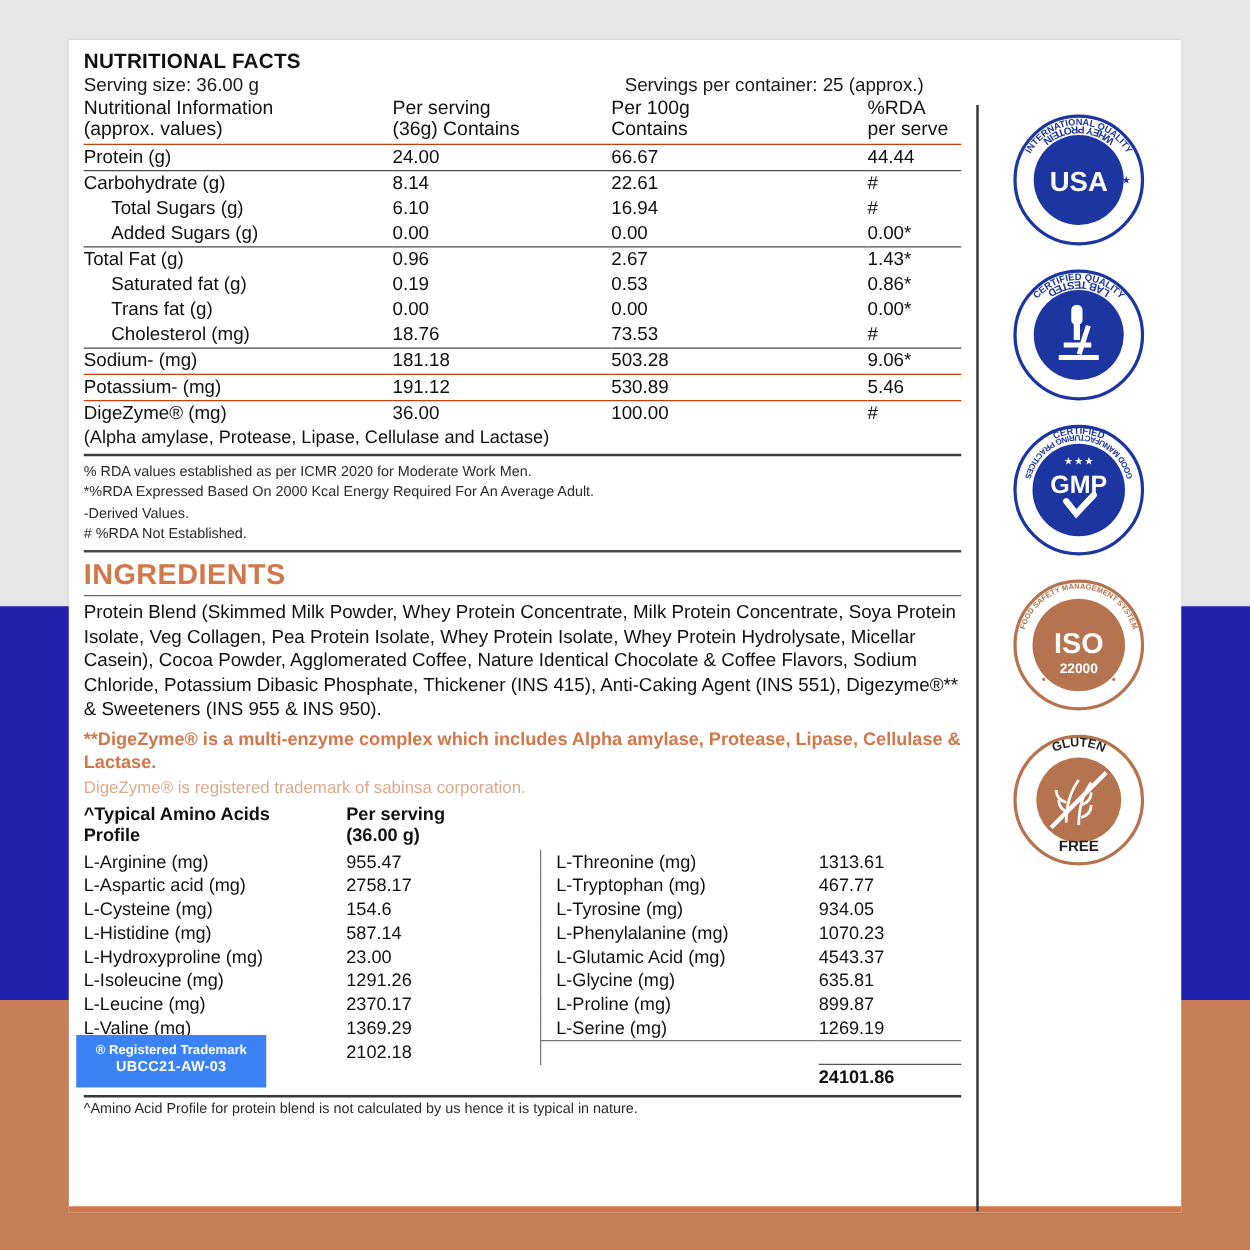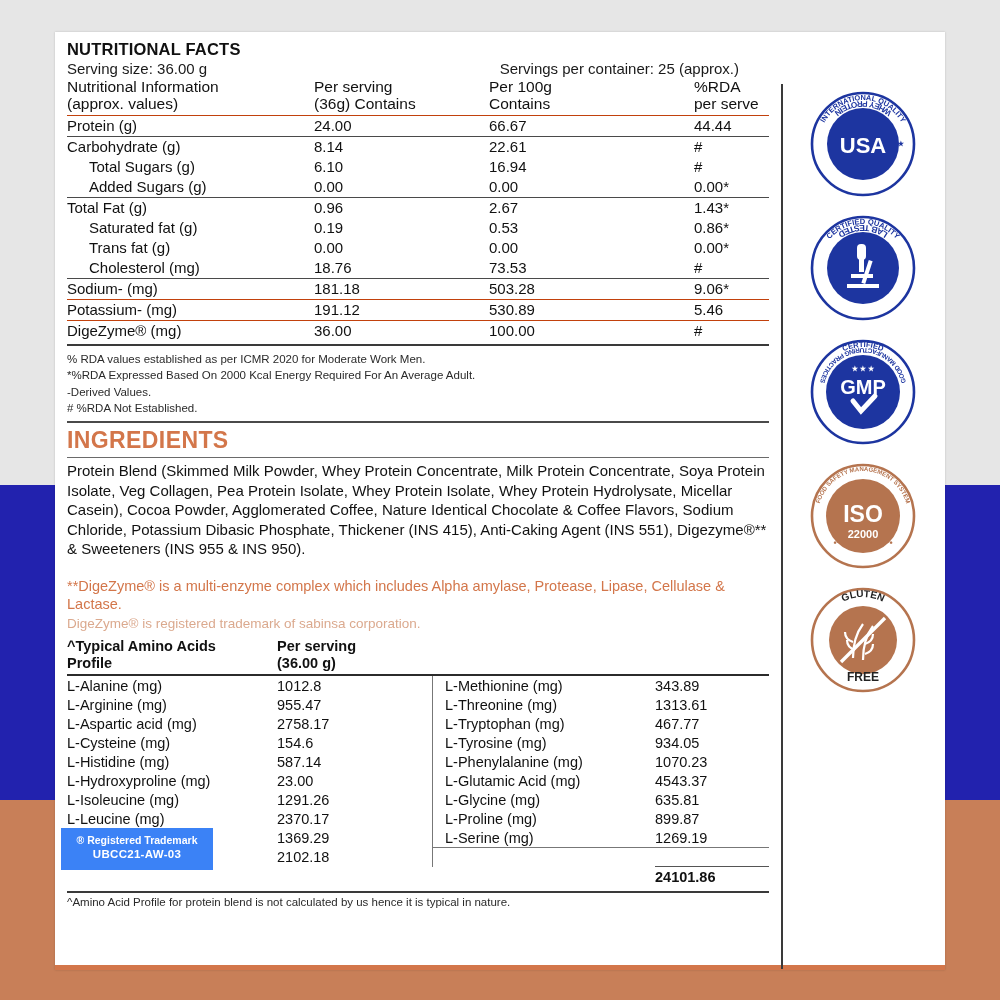--- a/index.html
+++ b/index.html
@@ -42,21 +42,21 @@
   .rule-med{border-top:1.6px solid #4a4a4a;}
   .indent{padding-left:22px !important;}
   .digz-sub{font-size:14.5px;padding-bottom:2px;}
 
   .footnotes{font-size:11.5px;line-height:1.42;color:#2a2a2a;margin-top:3px;}
 
   .sec-rule{border-top:2.5px solid #4a4a4a;margin-top:5px;}
   .ing-title{color:#d3764a;font-size:23px;font-weight:bold;letter-spacing:.4px;margin:4px 0 3px 0;}
   .ing-rule{border-top:1.6px solid #6a6a6a;margin-bottom:3px;}
   .ing-body{font-size:15px;line-height:1.30;color:#111;}
-  .note-bold{color:#d3764a;font-weight:normal;font-size:14.5px;line-height:1.28;margin-top:18px;}
+  .note-bold{color:#d3764a;font-weight:bold;font-size:14.5px;line-height:1.28;margin-top:5px;}
   .note-light{color:#dba98e;font-size:13.5px;margin-top:2px;}
 
   
   table.aa{width:100%;border-collapse:collapse;font-size:14.5px;color:#111;margin-top:6px;}
   table.aa td{padding:1.5px 0;vertical-align:top;}
   .aa-head td{font-weight:bold;font-size:14.5px;line-height:1.18;padding-bottom:1px;}
   .aa-n1{width:210px;}
   .aa-v1{width:155px;}
   .aa-n2{width:210px;padding-left:12px !important;}
   .aa-v2{width:auto;}
@@ -156,20 +156,23 @@
             <td class="c2 rule-thin">191.12</td>
             <td class="c3 rule-thin">530.89</td>
             <td class="c4 rule-thin">5.46</td>
           </tr>
           <tr>
             <td class="c1 rule-thin">DigeZyme® (mg)</td>
             <td class="c2 rule-thin">36.00</td>
             <td class="c3 rule-thin">100.00</td>
             <td class="c4 rule-thin">#</td>
           </tr>
+          <tr>
+            <td colspan="4" class="digz-sub">(Alpha amylase, Protease, Lipase, Cellulase and Lactase)</td>
+          </tr>
         </tbody>
     </table>
 
     <div class="footnotes" id="nf-footnotes" style="border-top: 2.2px solid rgb(58, 58, 58); padding-top: 5px;">
         <div>% RDA values established as per ICMR 2020 for Moderate Work Men.</div>
         <div>*%RDA Expressed Based On 2000 Kcal Energy Required For An Average Adult.</div>
         <div>-Derived Values.</div>
         <div># %RDA Not Established.</div>
       </div>
 
@@ -178,26 +181,20 @@
     <div class="ing-rule"></div>
     <div class="ing-body">Protein Blend (Skimmed Milk Powder, Whey Protein Concentrate, Milk Protein Concentrate, Soya Protein Isolate, Veg Collagen, Pea Protein Isolate, Whey Protein Isolate, Whey Protein Hydrolysate, Micellar Casein), Cocoa Powder, Agglomerated Coffee, Nature Identical Chocolate &amp; Coffee Flavors, Sodium Chloride, Potassium Dibasic Phosphate, Thickener (INS 415), Anti-Caking Agent (INS 551), Digezyme®** &amp; Sweeteners (INS 955 &amp; INS 950).</div>
     <div class="note-bold">**DigeZyme® is a multi-enzyme complex which includes Alpha amylase, Protease, Lipase, Cellulase &amp; Lactase.</div>
     <div class="note-light">DigeZyme® is registered trademark of sabinsa corporation.</div>
 
     <table class="aa">
       <tbody id="aa-body">
           <tr class="aa-head">
             <td class="aa-n1">^Typical Amino Acids<br>Profile</td>
             <td class="aa-v1" colspan="3">Per serving<br>(36.00 g)</td>
-          </tr>
-          <tr>
-            <td class="aa-n1 rule-top">L-Alanine (mg)</td>
-            <td class="aa-v1 rule-top">1012.8</td>
-            <td class="aa-n2 aa-sep rule-top">L-Methionine (mg)</td>
-            <td class="aa-v2 rule-top">343.89</td>
           </tr>
           <tr>
             <td class="aa-n1 ">L-Arginine (mg)</td>
             <td class="aa-v1 ">955.47</td>
             <td class="aa-n2 aa-sep ">L-Threonine (mg)</td>
             <td class="aa-v2 ">1313.61</td>
           </tr>
           <tr>
             <td class="aa-n1 ">L-Aspartic acid (mg)</td>
             <td class="aa-v1 ">2758.17</td>

